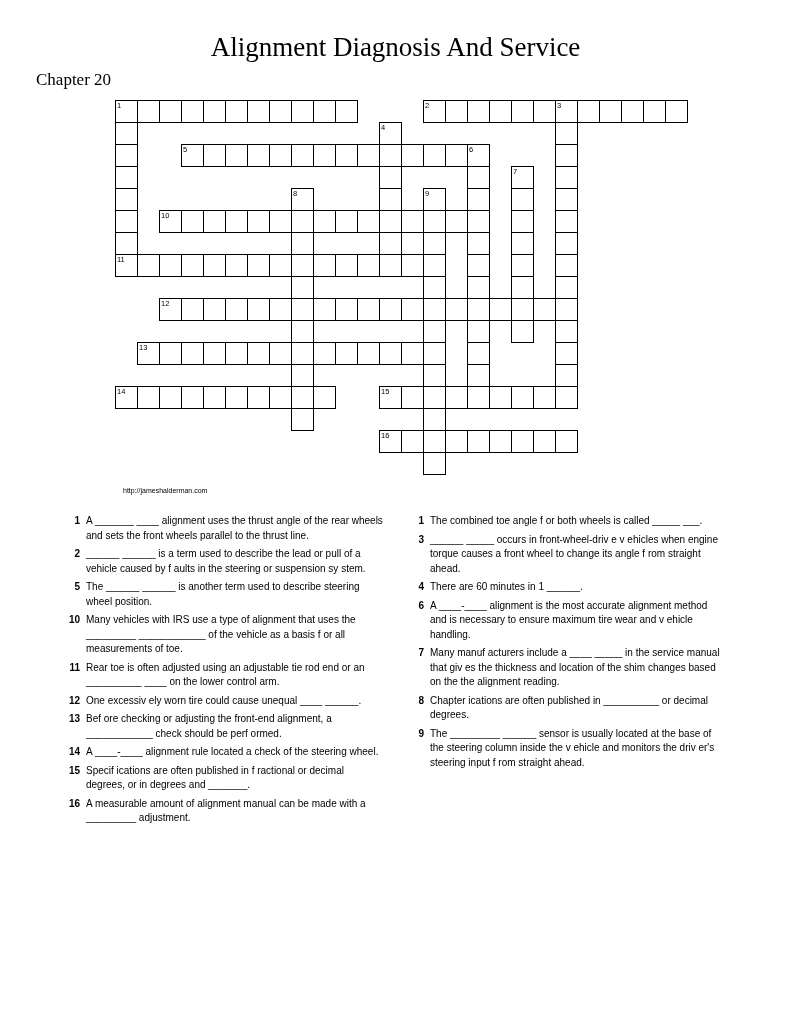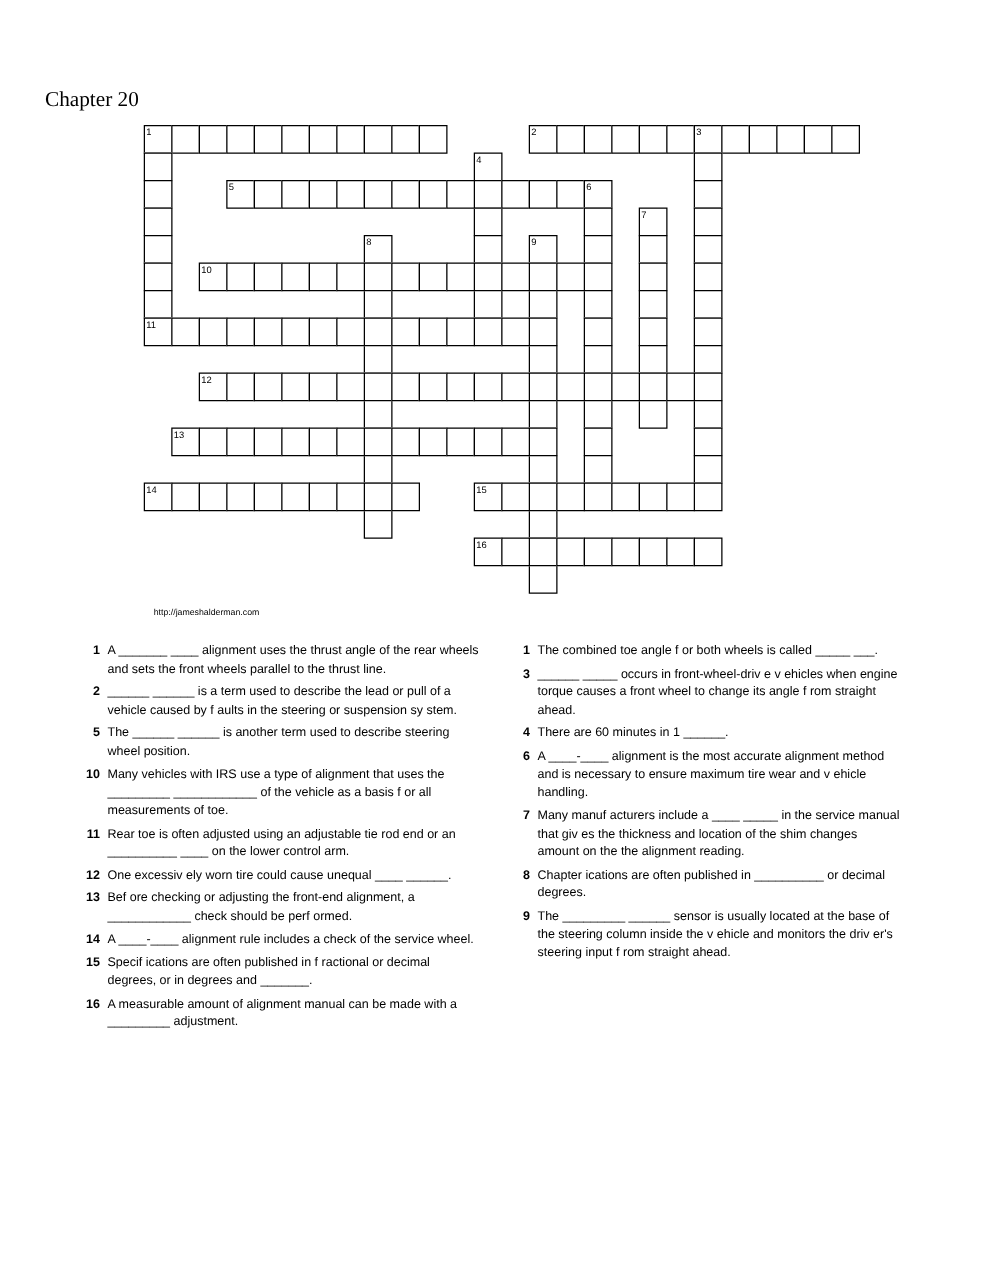--- a/index.html
+++ b/index.html
@@ -29,20 +29,21 @@
   .logo{font-weight:bold;font-size:46px;line-height:42px;letter-spacing:-1.5px;
         transform:scaleX(.8);transform-origin:left top;white-space:nowrap;}
   .site{display:block;font-size:10.5px;font-weight:bold;color:#000;letter-spacing:.8px;
         margin-top:1px;text-decoration:none;}
 </style>
 </head>
 <body>
 
 <div class="page">
 
+  <div class="title">Alignment Diagnosis And Service</div>
   <div class="subtitle">Chapter 20</div>
 
   <div class="grid" id="grid" style="width: 573px; height: 375px;">
       <div class="cell" style="left: 0px; top: 0px;">
         <span class="cellnum">1</span>
       </div>
       <div class="cell" style="left: 22px; top: 0px;"></div>
       <div class="cell" style="left: 44px; top: 0px;"></div>
       <div class="cell" style="left: 66px; top: 0px;"></div>
       <div class="cell" style="left: 88px; top: 0px;"></div>
@@ -277,21 +278,21 @@
         <div class="clue">
           <span class="num">12</span>
           <span class="txt">One excessiv ely worn tire could cause unequal ____ ______.</span>
         </div>
         <div class="clue">
           <span class="num">13</span>
           <span class="txt">Bef ore checking or adjusting the front-end alignment, a ____________ check should be perf ormed.</span>
         </div>
         <div class="clue">
           <span class="num">14</span>
-          <span class="txt">A ____-____ alignment rule includes a check of the service wheel.</span>
+          <span class="txt">A ____-____ alignment rule located a check of the steering wheel.</span>
         </div>
         <div class="clue">
           <span class="num">15</span>
           <span class="txt">Specif ications are often published in f ractional or decimal degrees, or in degrees and _______.</span>
         </div>
         <div class="clue">
           <span class="num">16</span>
           <span class="txt">A measurable amount of alignment manual can be made with a _________ adjustment.</span>
         </div>
       </div>
@@ -310,21 +311,21 @@
         <div class="clue">
           <span class="num">4</span>
           <span class="txt">There are 60 minutes in 1 ______.</span>
         </div>
         <div class="clue">
           <span class="num">6</span>
           <span class="txt">A ____-____ alignment is the most accurate alignment method and is necessary to ensure maximum tire wear and v ehicle handling.</span>
         </div>
         <div class="clue">
           <span class="num">7</span>
-          <span class="txt">Many manuf acturers include a ____ _____ in the service manual that giv es the thickness and location of the shim changes amount on the the alignment reading.</span>
+          <span class="txt">Many manuf acturers include a ____ _____ in the service manual that giv es the thickness and location of the shim changes based on the the alignment reading.</span>
         </div>
         <div class="clue">
           <span class="num">8</span>
           <span class="txt">Chapter ications are often published in __________ or decimal degrees.</span>
         </div>
         <div class="clue">
           <span class="num">9</span>
           <span class="txt">The _________ ______ sensor is usually located at the base of the steering column inside the v ehicle and monitors the driv er's steering input f rom straight ahead.</span>
         </div>
       </div>

